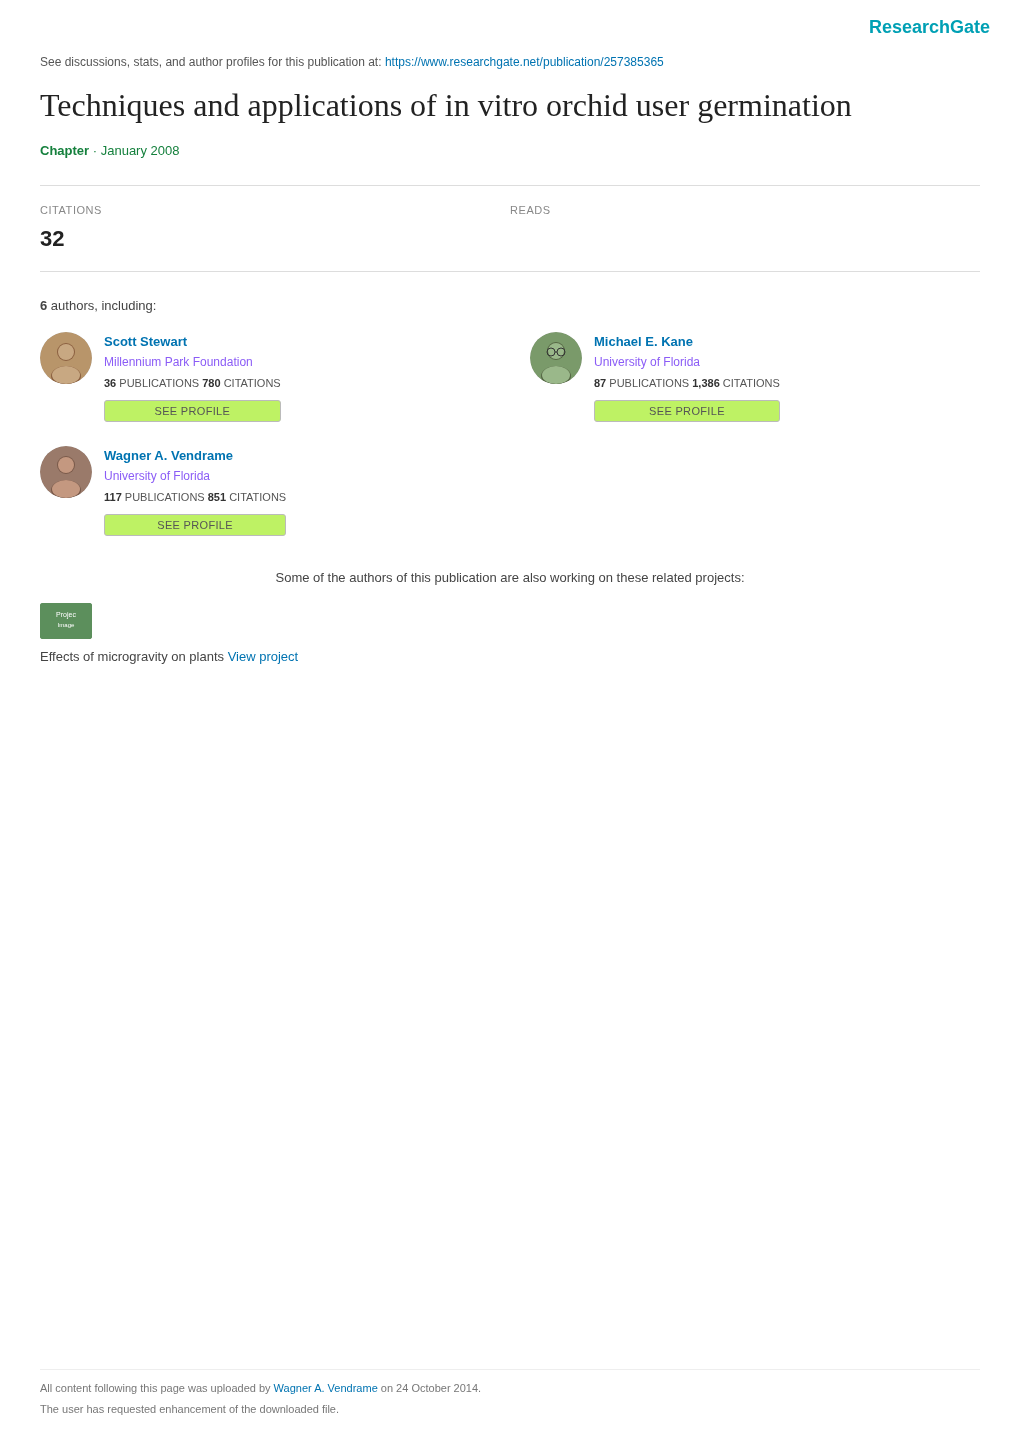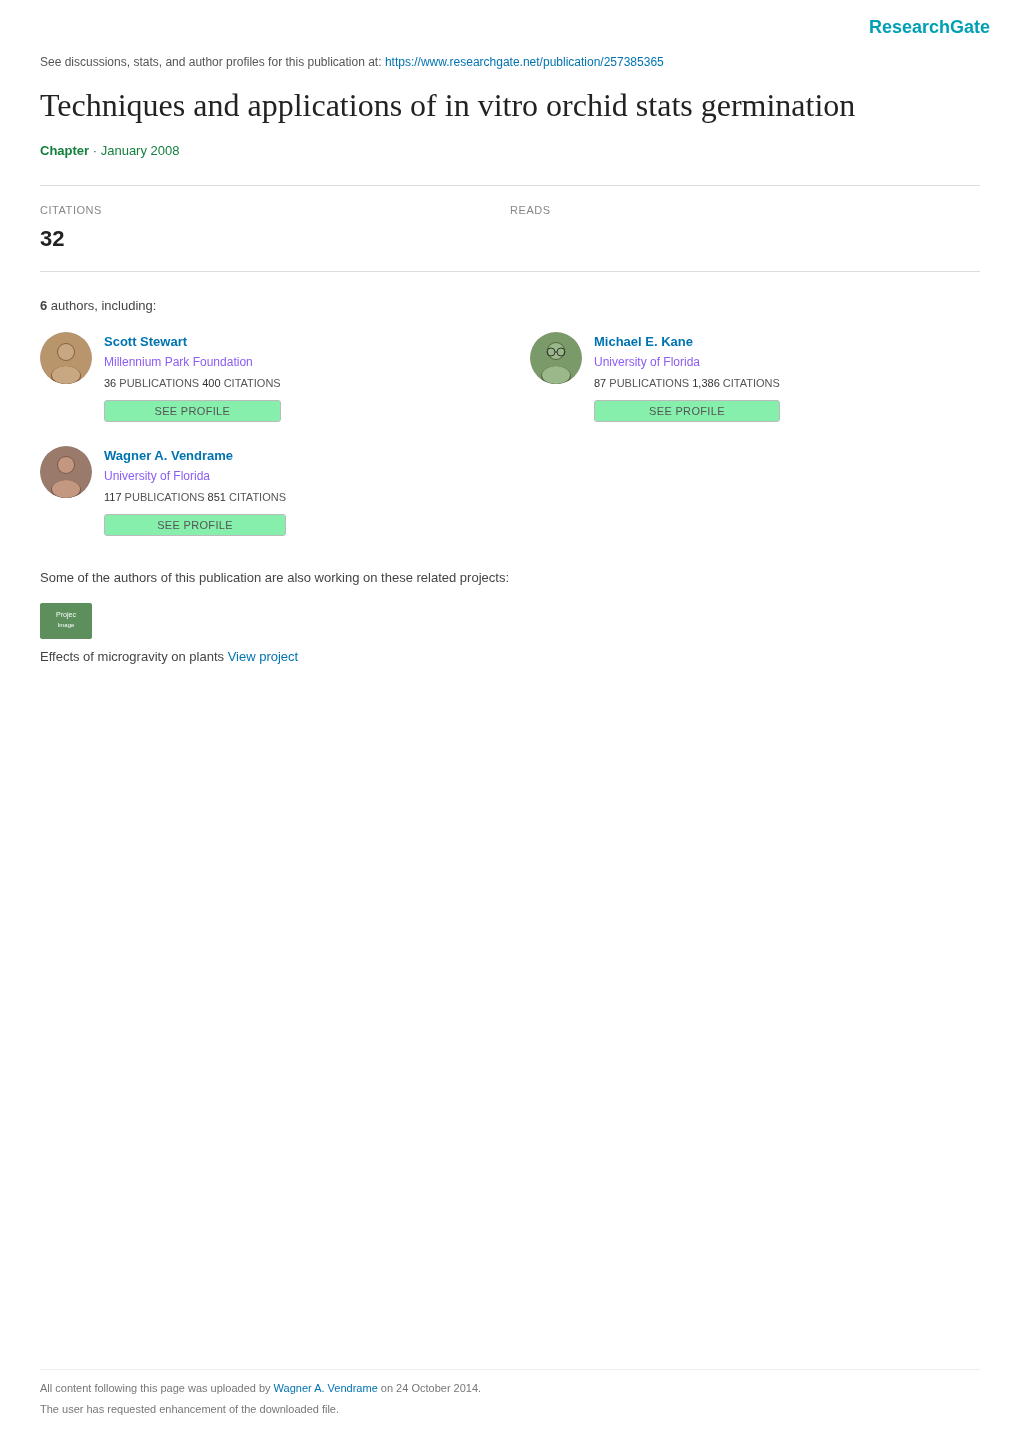--- a/index.html
+++ b/index.html
@@ -141,42 +141,43 @@
     .author-affiliation {
       color: #8b5cf6;
       font-size: 12px;
     }
     .author-stats {
       font-size: 11px;
       color: #555;
       margin-top: 2px;
     }
     .author-stats strong {
-      font-weight: normal;
+      font-weight: bold;
       color: #333;
     }
     .see-profile-btn {
       display: inline-block;
       margin-top: 6px;
       padding: 4px 10px;
       border: 1px solid #bbb;
       border-radius: 3px;
       font-size: 11px;
       color: #555;
-      background: #86efac;
+      background: #bef264;
       cursor: pointer;
       font-family: Arial, sans-serif;
       letter-spacing: 0.03em;
     }
     
     .related-heading {
       font-size: 13px;
       color: #444;
       margin-bottom: 16px;
       font-family: Arial, sans-serif;
+      text-align: center;
     }
     .project-item {
       display: flex;
       align-items: flex-start;
       gap: 8px;
       margin-bottom: 14px;
       flex-direction: column;
     }
     .project-thumb {
       width: 52px;
@@ -227,21 +228,21 @@
     <span class="brand-text">ResearchGate</span>
   </div>
 
   <div class="source-bar">
     <span>See discussions, stats, and author profiles for this publication at:</span>
     <a href="#">https://www.researchgate.net/publication/257385365</a>
   </div>
 
   <div class="main-content">
 
-    <h1 class="pub-title">Techniques and applications of in vitro orchid stats germination</h1>
+    <h1 class="pub-title">Techniques and applications of in vitro orchid user germination</h1>
 
     <div class="pub-type">
       <strong>Chapter</strong>
       <span> · </span>
       <span>January 2008</span>
     </div>
 
     <div class="stats-row">
       <div class="stat-block">
         <div class="stat-label">CITATIONS</div>
@@ -268,21 +269,21 @@
             <circle cx="26" cy="20" r="8" fill="#c8a882"></circle>
             <ellipse cx="26" cy="43" rx="14" ry="9" fill="#c8a882"></ellipse>
           </svg>
         </div>
         <div class="author-info">
           <span class="author-name">Scott Stewart</span>
           <span class="author-affiliation">Millennium Park Foundation</span>
           <div class="author-stats">
             <strong>36</strong>
             <span> PUBLICATIONS </span>
-            <strong>400</strong>
+            <strong>780</strong>
             <span> CITATIONS</span>
           </div>
           <button class="see-profile-btn">SEE PROFILE</button>
         </div>
       </div>
 
       <div class="author-card">
         <div class="author-avatar">
           <svg class="avatar-svg" viewBox="0 0 52 52" xmlns="http://www.w3.org/2000/svg">
             <circle cx="26" cy="26" r="26" fill="#7a9a6a"></circle>

